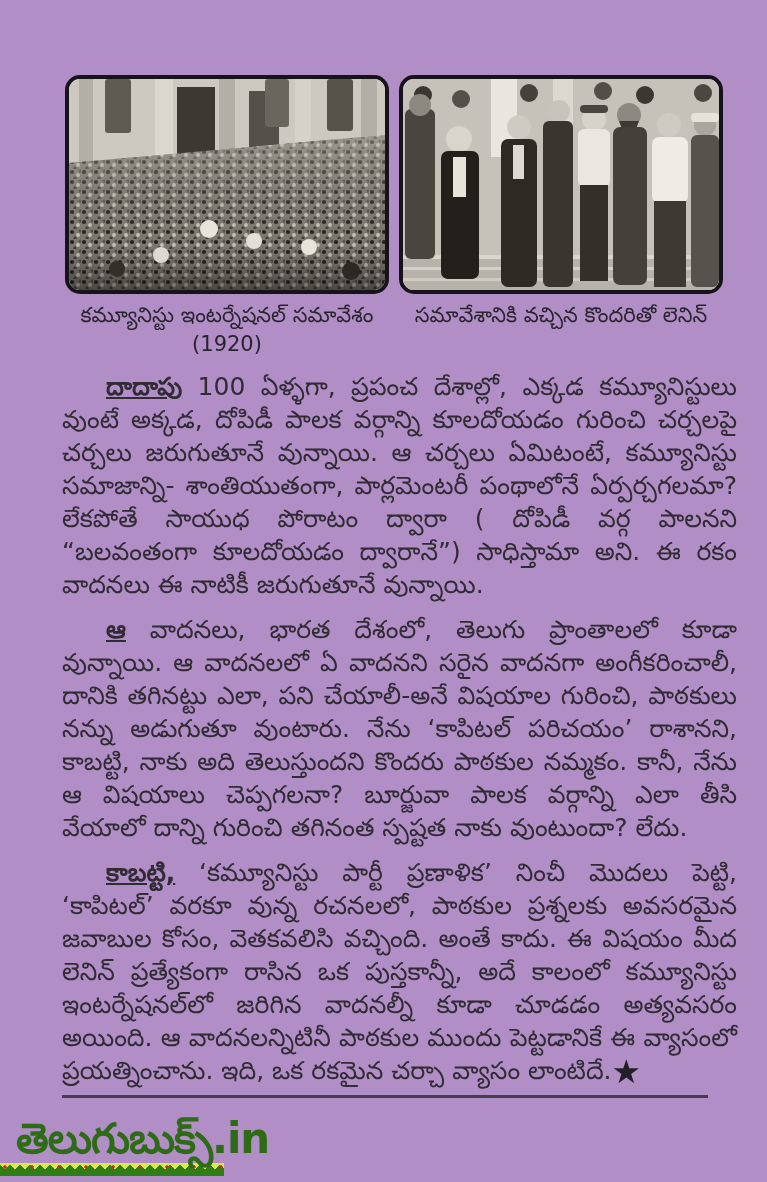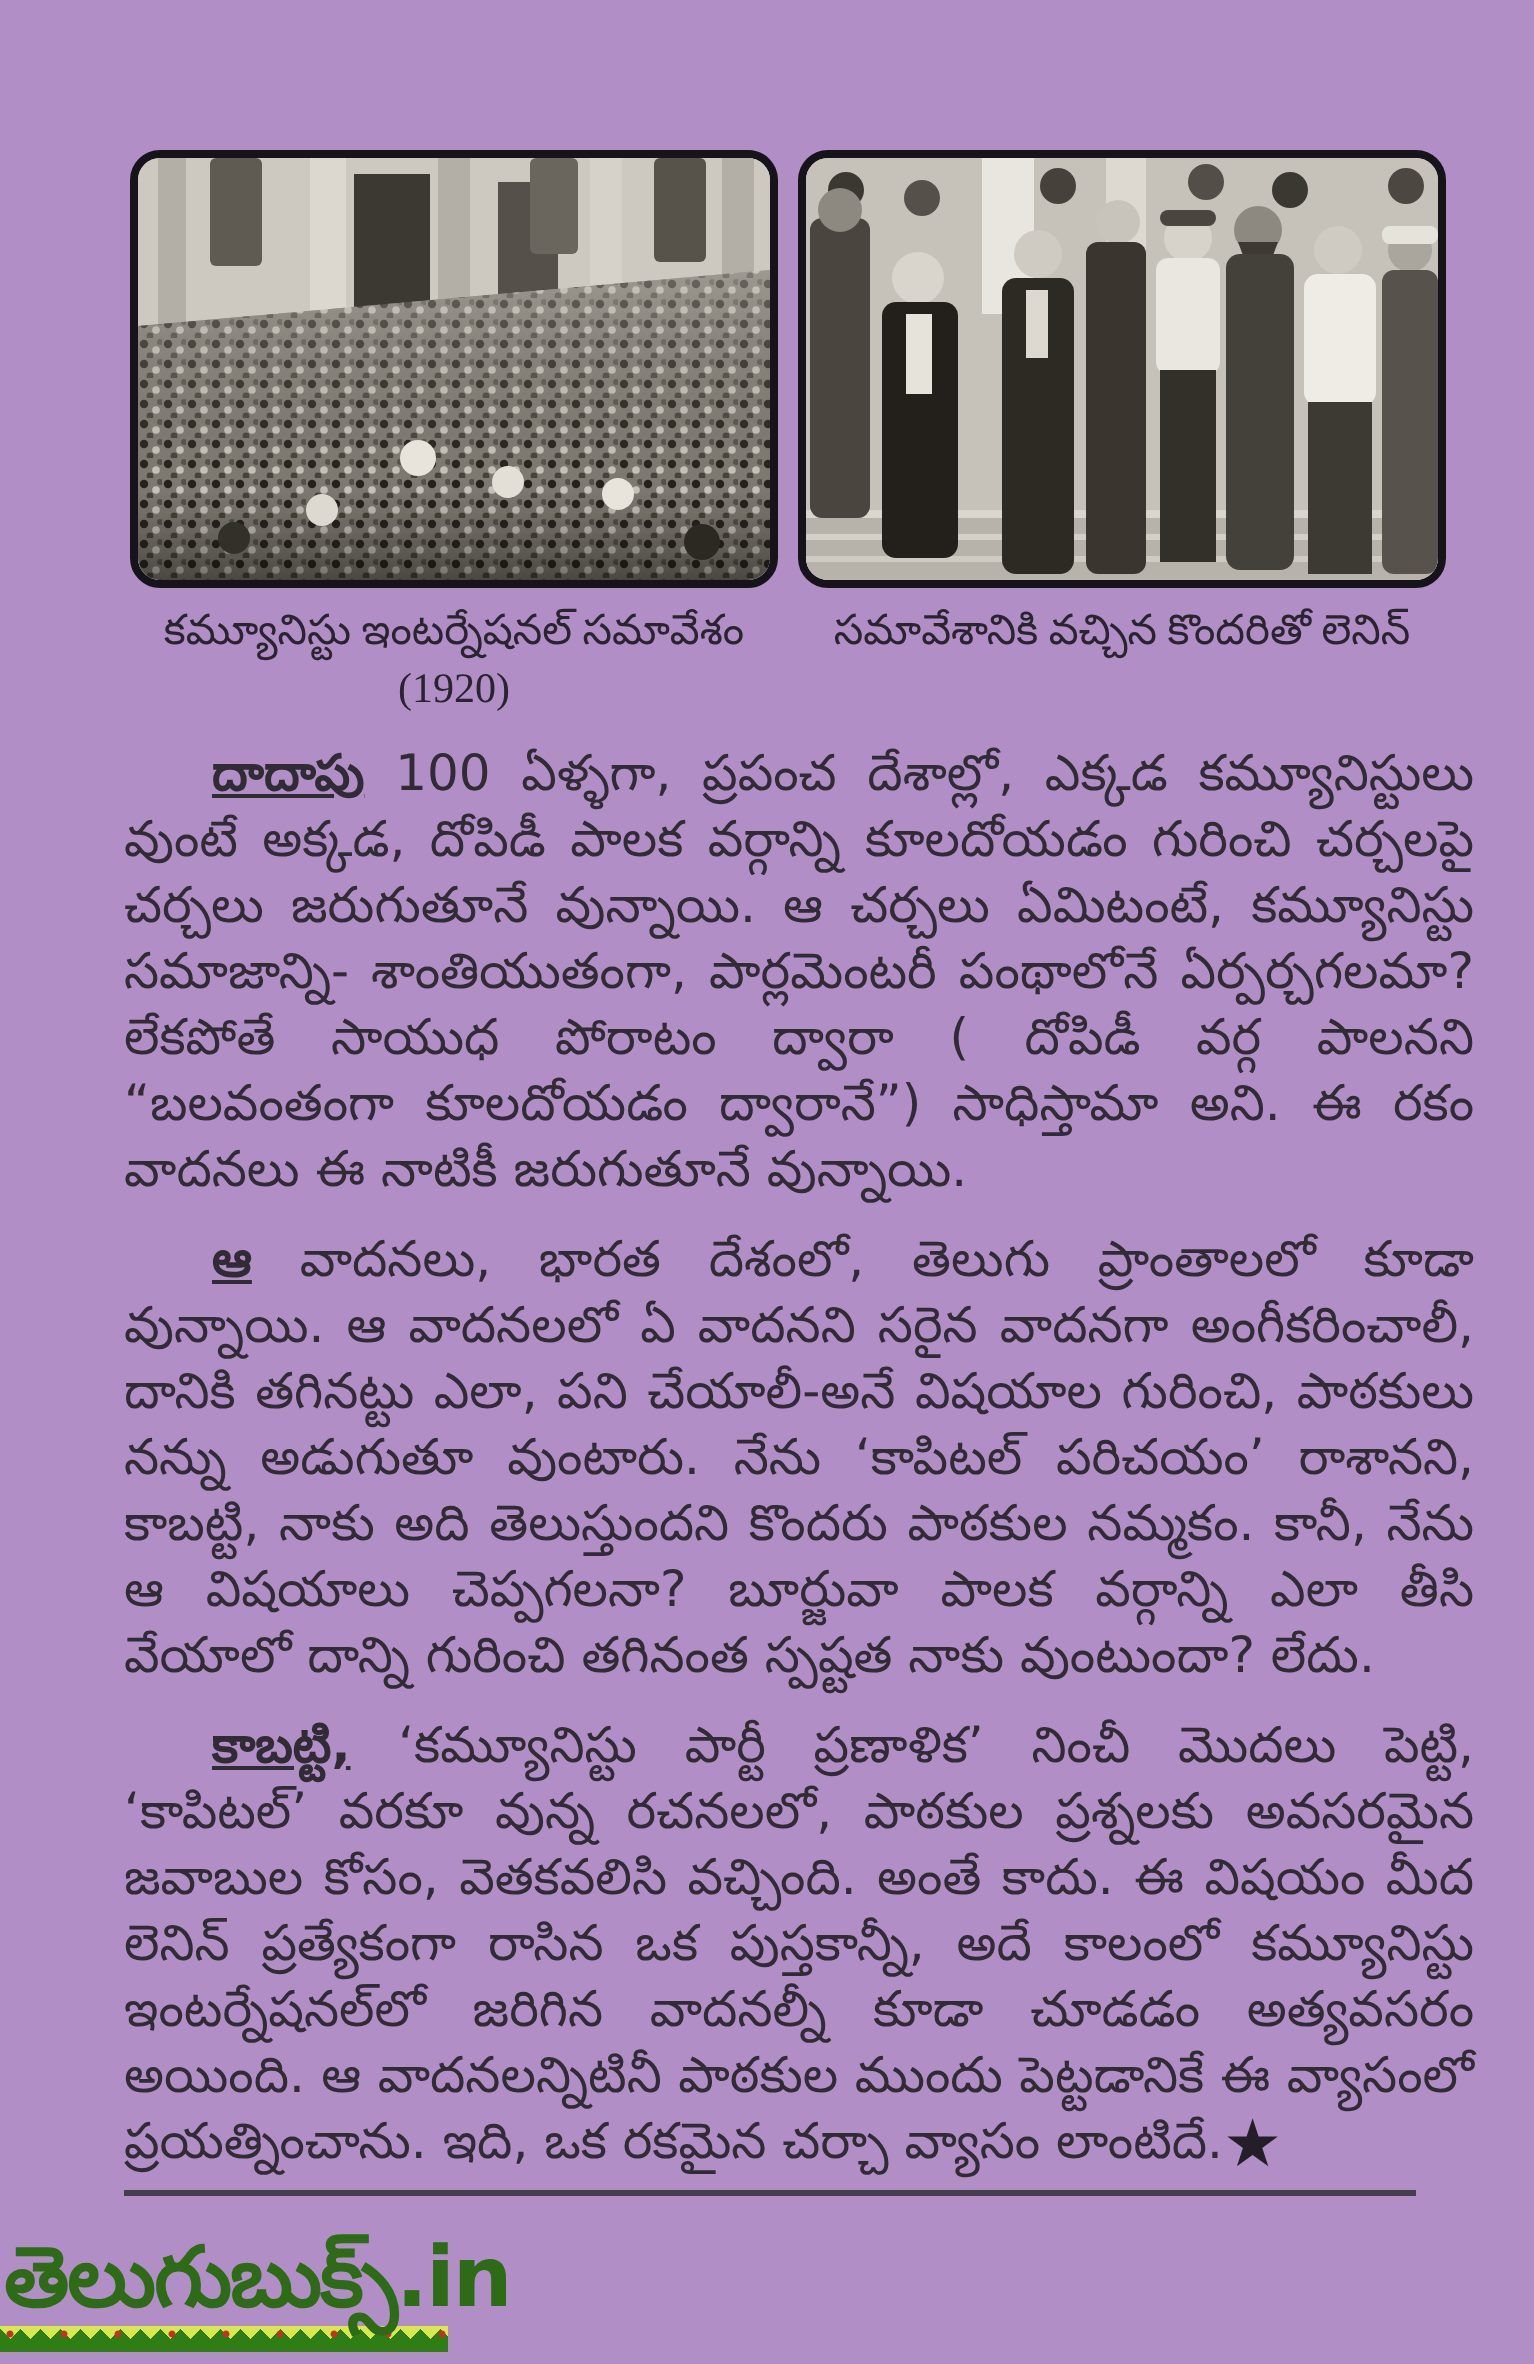--- a/index.html
+++ b/index.html
@@ -26,21 +26,21 @@
     overflow: hidden;
     background: #c9c5bd;
     width: 316px; height: 211px;
     flex: 0 0 auto;
   }
   .photo-frame svg { display: block; }
 
   
   .captions-row {
     position: absolute; left: 65px; top: 301px;
-    width: 658px; display: flex; gap: 10px; font-family: Liberation Serif, serif;
+    width: 658px; display: flex; gap: 10px;
   }
   .caption {
     width: 324px; text-align: center;
     font-size: 21px; line-height: 1.4;
     color: #2a2430; font-weight: 500;
   }
 
   
   .body-text {
     position: absolute; left: 62px; top: 370px;
@@ -63,21 +63,21 @@
     width: 646px; height: 0;
     border-top: 3px solid #453e4b;
   }
 
   
   .watermark { position: absolute; left: 0px; top: 1116px; }
   .wm-text {
     font-size: 42px; font-weight: bold;
     color: #2d6b16; line-height: 1.1;
     letter-spacing: -1px;
-    padding-left: 2px;
+    padding-left: 16px;
   }
   .wm-strip {
     width: 224px; height: 13px; margin-top: 1px;
     background-color: #d9e84e;
     background-image:
       radial-gradient(circle at 5px 4px, #c03222 1.4px, transparent 2px),
       linear-gradient(45deg, #2f7d15 50%, transparent 50%),
       linear-gradient(315deg, #2f7d15 50%, transparent 50%);
     background-size: 27px 13px, 10px 13px, 10px 13px;
   }

